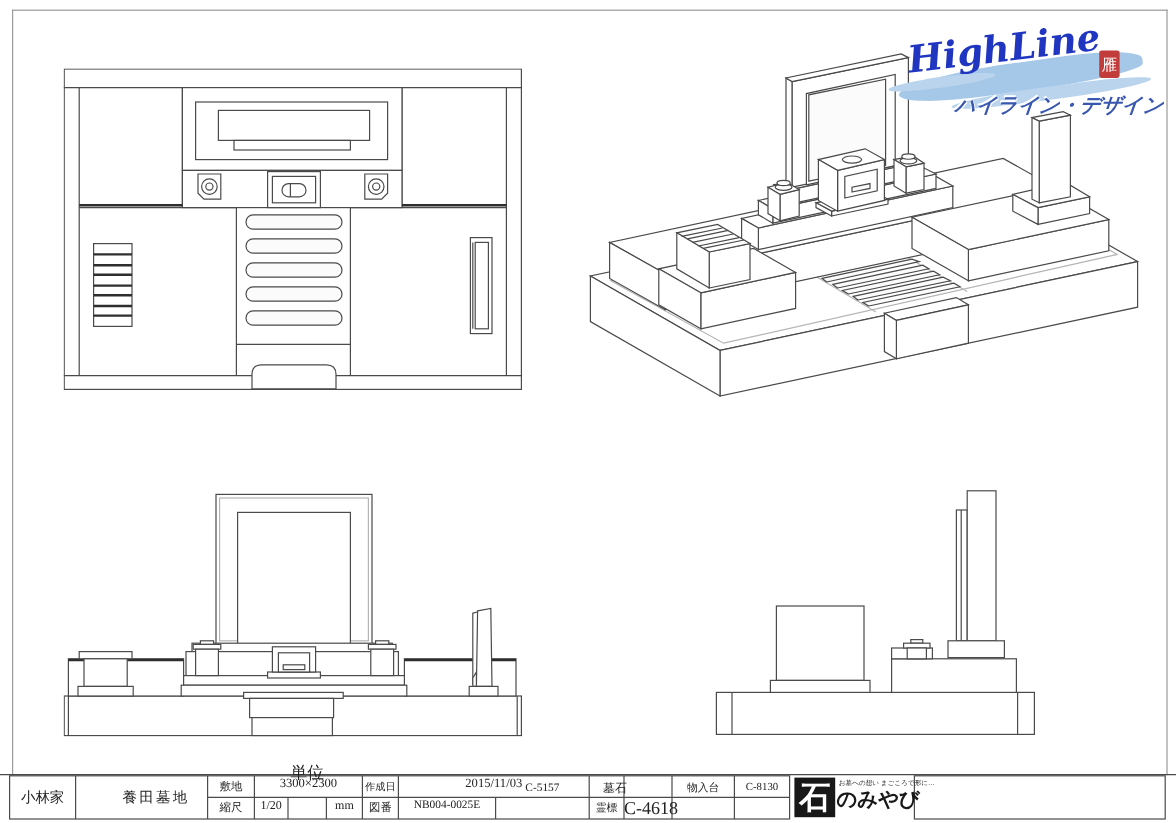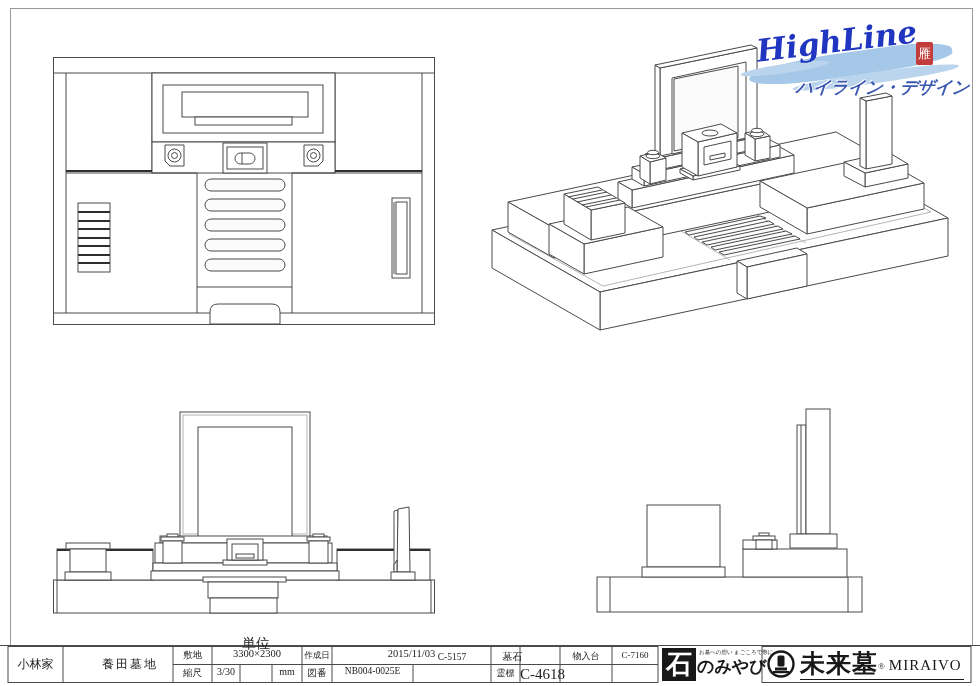--- a/index.html
+++ b/index.html
@@ -307,45 +307,33 @@
     <span style="left:8px;top:656px;width:55px;font-size:12px">小林家</span>
     <span style="left:63px;top:656px;width:134px;font-size:12px;letter-spacing:2px">養田墓地</span>
 
     <span style="left:173px;top:649px;width:39px;font-size:9.5px">敷地</span>
     <span style="left:212px;top:648px;width:90px;font-size:10.5px">3300×2300</span>
     <span style="left:302px;top:650px;width:30px;font-size:8.5px">作成日</span>
     <span style="left:332px;top:648px;width:159px;font-size:10.5px">2015/11/03</span>
     <span style="left:491px;top:650px;width:43px;font-size:10px">墓石</span>
     <span style="left:520px;top:650px;width:40px;font-size:9px"></span>
     <span style="left:560px;top:650px;width:52px;font-size:9px">物入台</span>
-    <span style="left:612px;top:650px;width:46px;font-size:9px">C-7160</span>
+    <span style="left:612px;top:650px;width:46px;font-size:9px">C-8130</span>
 
     <span style="left:173px;top:667px;width:39px;font-size:9.5px">縮尺</span>
-    <span style="left:212px;top:666px;width:28px;font-size:10px">3/30</span>
+    <span style="left:212px;top:666px;width:28px;font-size:10px">1/20</span>
     <span style="left:240px;top:635px;width:32px;font-size:14px">単位</span>
     <span style="left:272px;top:666px;width:30px;font-size:10px">mm</span>
     <span style="left:302px;top:667px;width:30px;font-size:9.5px">図番</span>
     <span style="left:332px;top:666px;width:81px;font-size:9.5px">NB004-0025E</span>
     <span style="left:413px;top:652px;width:78px;font-size:9.5px">C-5157</span>
     <span style="left:491px;top:667px;width:29px;font-size:9px">霊標</span>
     <span style="left:520px;top:666px;width:40px;font-size:15px">C-4618</span>
   </div>
 
   <div>
     <div class="ishi-box">石</div>
     <div class="ishi-tag">お墓への想い まごころで形に…</div>
     <div class="ishi-txt">のみやび</div>
   </div>
 
-  <div class="mira">
-    <svg style="left:4px;top:3px" width="30" height="30" viewBox="0 0 30 30">
-      <circle cx="15" cy="15" r="12.5" fill="none" stroke="#181818" stroke-width="2.4"></circle>
-      <rect x="11.5" y="6.5" width="7" height="11" rx="1.5" fill="#181818"></rect>
-      <rect x="9" y="18.5" width="12" height="3" fill="#181818"></rect>
-      <rect x="7" y="22" width="16" height="2.2" fill="#181818"></rect>
-    </svg>
-    <div class="inner" style="left:38px">
-      <span class="kanji">未来墓</span><span class="reg">®</span>
-      <span class="roman">MIRAIVO</span>
-    </div>
-  </div>
 
 </div>
 
 </body></html>

